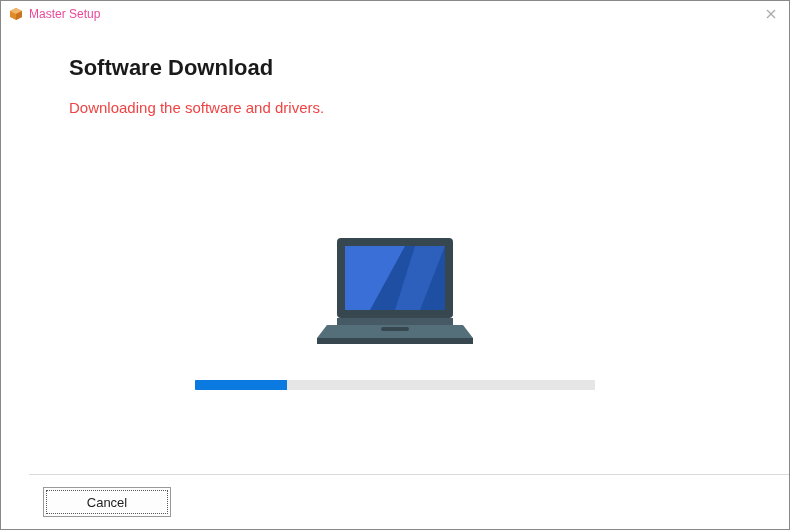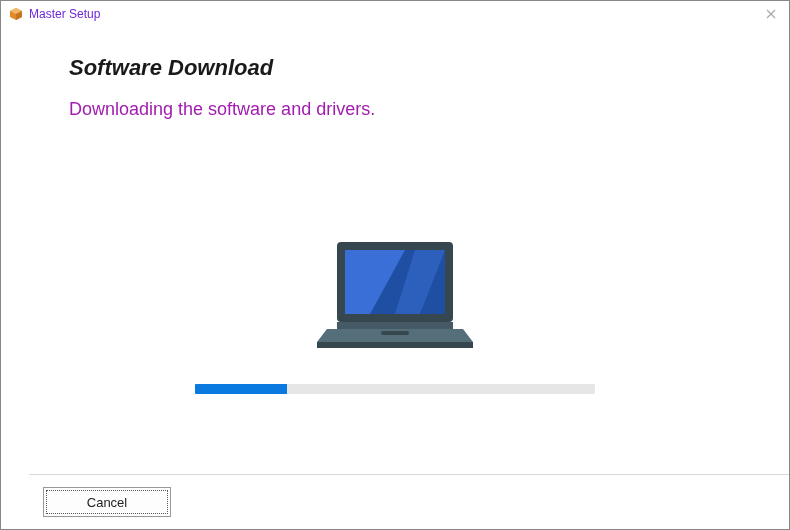--- a/index.html
+++ b/index.html
@@ -23,21 +23,21 @@
       flex-direction: column;
       position: relative;
     }
     .titlebar {
       height: 26px;
       display: flex;
       align-items: center;
       justify-content: space-between;
       padding: 0 8px;
       font-size: 12px;
-      color: #6d28d9;
+      color: #ec4899;
     }
     .titlebar-left {
       display: flex;
       align-items: center;
       gap: 6px;
     }
     .app-icon {
       width: 14px;
       height: 14px;
       display: inline-flex;
@@ -58,25 +58,24 @@
       flex: 1;
       padding: 28px 68px 0 68px;
       display: flex;
       flex-direction: column;
     }
     .heading {
       font-size: 22px;
       font-weight: 700;
       color: #1a1a1a;
       margin-bottom: 18px;
-      font-style: italic;
     }
     .subtext {
-      font-size: 18px;
-      color: #a21caf;
+      font-size: 15px;
+      color: #ef4444;
       margin-bottom: 40px;
     }
     .illustration {
       display: flex;
       justify-content: center;
       align-items: center;
       margin-top: 80px;
       margin-bottom: 24px;
     }
     .progress-wrap {

